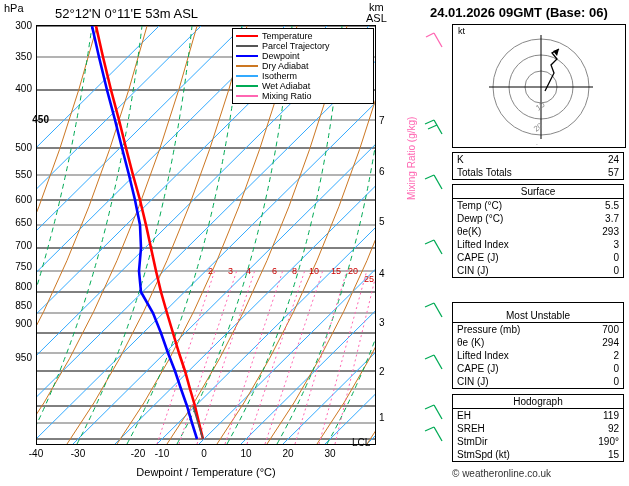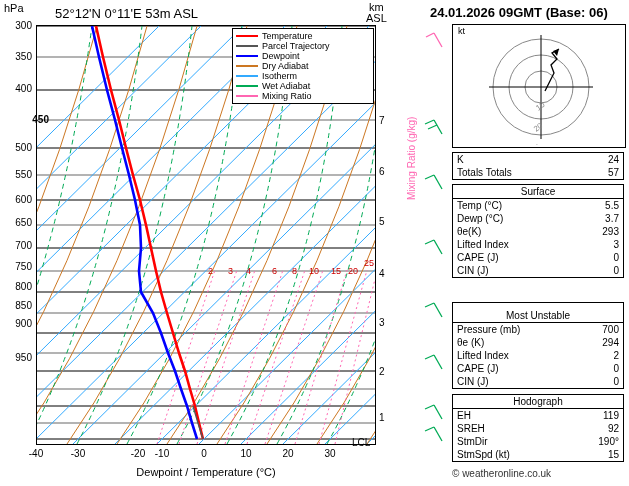--- a/index.html
+++ b/index.html
@@ -173,21 +173,21 @@
   <div class="abs" id="mixing-axis">Mixing Ratio (g/kg)</div>
 
   <div class="mixlabel" style="left:208px;top:266px;">2</div>
   <div class="mixlabel" style="left:228px;top:266px;">3</div>
   <div class="mixlabel" style="left:246px;top:266px;">4</div>
   <div class="mixlabel" style="left:272px;top:266px;">6</div>
   <div class="mixlabel" style="left:292px;top:266px;">8</div>
   <div class="mixlabel" style="left:309px;top:266px;">10</div>
   <div class="mixlabel" style="left:331px;top:266px;">15</div>
   <div class="mixlabel" style="left:348px;top:266px;">20</div>
-  <div class="mixlabel" style="left:364px;top:258px;">25</div>
+  <div class="mixlabel" style="left:364px;top:274px;">25</div>
 
   <div class="abs" id="legend">
     <div>
         <span class="sw" style="border-top-color:#ff0000"></span>
         <span>Temperature</span>
       </div>
     <div>
         <span class="sw" style="border-top-color:#555555"></span>
         <span>Parcel Trajectory</span>
       </div>

